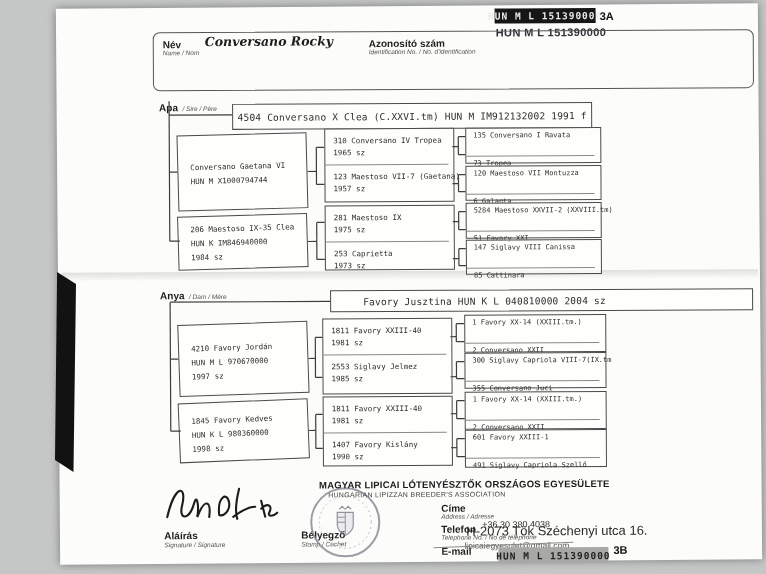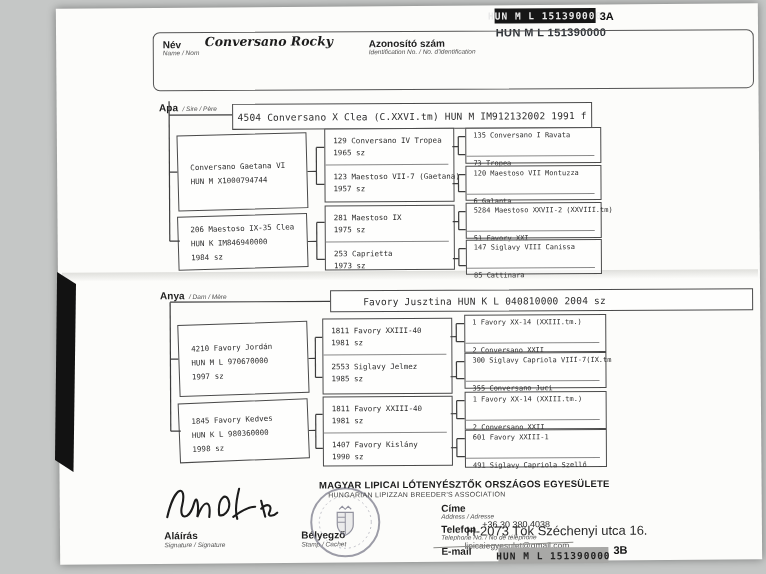--- a/index.html
+++ b/index.html
@@ -61,21 +61,21 @@
       <div class="ln">HUN M X1000794744</div>
     </div>
     <div class="pbox g1" style="left:178px;top:214px;width:130px;height:54px;transform:rotate(-1.4deg);padding-top:5px;box-sizing:border-box;">
       <div class="ln">206 Maestoso IX-35 Clea</div>
       <div class="ln">HUN K IM846940000</div>
       <div class="ln">1984 sz</div>
     </div>
 
     <div class="pbox" style="left:325px;top:128px;width:128px;height:72px;">
       <div class="entry first">
-        <div class="ln">129 Conversano IV Tropea</div>
+        <div class="ln">310 Conversano IV Tropea</div>
         <div class="ln">1965 sz</div>
       </div>
       <div class="entry">
         <div class="ln">123 Maestoso VII-7 (Gaetana)</div>
         <div class="ln">1957 sz</div>
       </div>
     </div>
     <div class="pbox" style="left:325px;top:205px;width:128px;height:63px;">
       <div class="entry first">
         <div class="ln">281 Maestoso IX</div>

